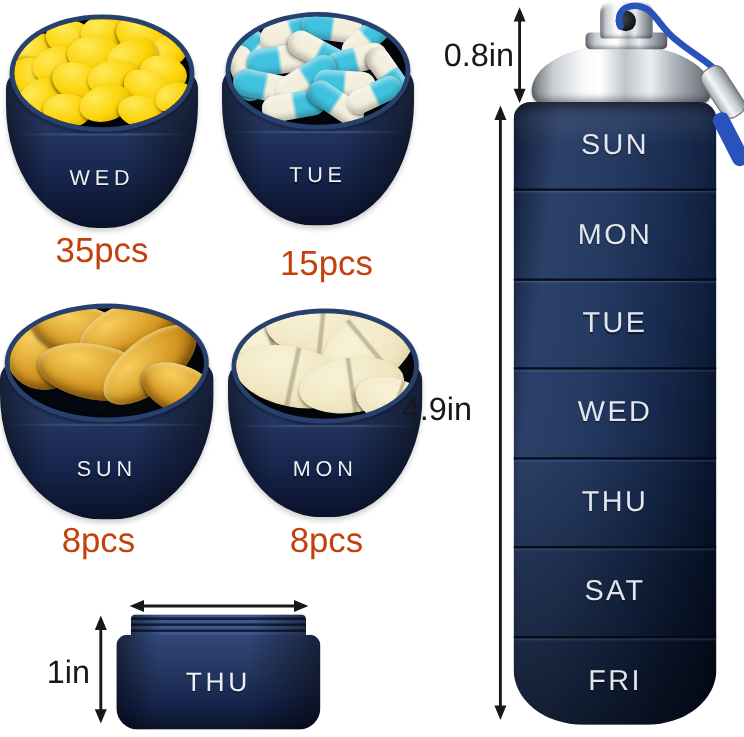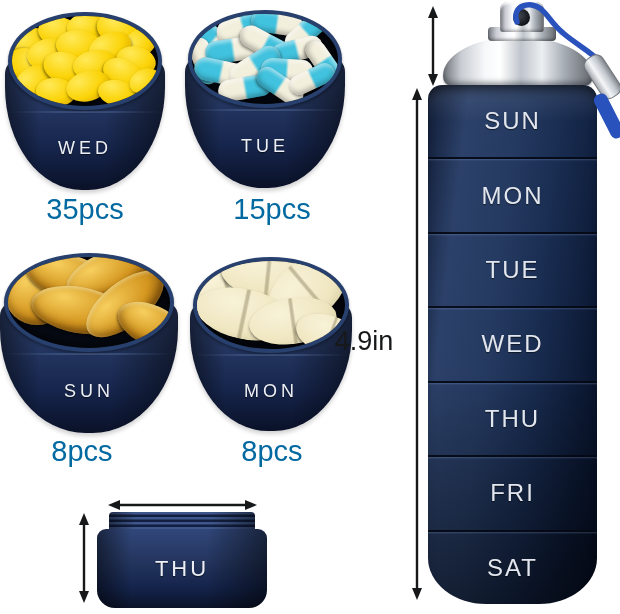--- a/index.html
+++ b/index.html
@@ -27,21 +27,21 @@
     border:4px solid #28406e;
     box-shadow:inset 0 10px 20px rgba(0,0,0,0.88), inset 0 -4px 10px rgba(0,0,0,0.55), 0 2px 3px rgba(0,0,0,0.35);
   }
   .pill{position:absolute;box-shadow:0 2px 3px rgba(0,0,0,0.5);}
   .cup-label{
     position:absolute;left:0;width:100%;top:71%;text-align:center;
     color:#eceff5;font-size:18px;letter-spacing:4px;font-weight:400;
     text-shadow:0 1px 1px rgba(0,0,0,0.6);
   }
   .count-label{
-    position:absolute;text-align:center;color:#0369a1;font-size:29px;font-weight:400;
+    position:absolute;text-align:center;color:#c2410c;font-size:29px;font-weight:400;
   }
   .dim-label{position:absolute;text-align:center;color:#17181a;font-size:27px;font-weight:400;}
   
   #jar{position:absolute;left:97px;top:512px;width:170px;height:96px;}
   #jar .neck{
     position:absolute;top:0;left:7%;width:86%;height:19px;border-radius:4px 4px 0 0;
     background:
       linear-gradient(90deg, rgba(0,0,0,0.45) 0%, rgba(0,0,0,0) 18%, rgba(0,0,0,0) 70%, rgba(0,0,0,0.45) 100%),
       repeating-linear-gradient(180deg, #3e568a 0px, #3e568a 2px, #131f40 3px, #131f40 5px);
   }
@@ -137,21 +137,21 @@
         <div class="pill" style="left: 43%; top: 58%; width: 56px; height: 23px; transform: translate(-50%, -50%) rotate(-32deg); background: linear-gradient(90deg, rgb(243, 239, 221) 0%, rgb(243, 239, 221) 47%, rgb(65, 194, 222) 53%, rgb(65, 194, 222) 100%); border-radius: 11.5px; box-shadow: rgba(255, 255, 255, 0.5) 0px 3px 4px inset, rgba(0, 0, 0, 0.28) 0px -3px 5px inset, rgba(0, 0, 0, 0.45) 0px 2px 3px;"></div>
         <div class="pill" style="left: 65%; top: 62%; width: 52px; height: 22px; transform: translate(-50%, -50%) rotate(4deg); background: linear-gradient(90deg, rgb(65, 194, 222) 0%, rgb(65, 194, 222) 47%, rgb(243, 239, 221) 53%, rgb(243, 239, 221) 100%); border-radius: 11px; box-shadow: rgba(255, 255, 255, 0.5) 0px 3px 4px inset, rgba(0, 0, 0, 0.28) 0px -3px 5px inset, rgba(0, 0, 0, 0.45) 0px 2px 3px;"></div>
         <div class="pill" style="left: 36%; top: 82%; width: 54px; height: 22px; transform: translate(-50%, -50%) rotate(-10deg); background: linear-gradient(90deg, rgb(243, 239, 221) 0%, rgb(243, 239, 221) 47%, rgb(65, 194, 222) 53%, rgb(65, 194, 222) 100%); border-radius: 11px; box-shadow: rgba(255, 255, 255, 0.5) 0px 3px 4px inset, rgba(0, 0, 0, 0.28) 0px -3px 5px inset, rgba(0, 0, 0, 0.45) 0px 2px 3px;"></div>
         <div class="pill" style="left: 60%; top: 80%; width: 52px; height: 21px; transform: translate(-50%, -50%) rotate(34deg); background: linear-gradient(90deg, rgb(65, 194, 222) 0%, rgb(65, 194, 222) 47%, rgb(243, 239, 221) 53%, rgb(243, 239, 221) 100%); border-radius: 10.5px; box-shadow: rgba(255, 255, 255, 0.5) 0px 3px 4px inset, rgba(0, 0, 0, 0.28) 0px -3px 5px inset, rgba(0, 0, 0, 0.45) 0px 2px 3px;"></div>
         <div class="pill" style="left: 82%; top: 72%; width: 48px; height: 20px; transform: translate(-50%, -50%) rotate(-25deg); background: linear-gradient(90deg, rgb(243, 239, 221) 0%, rgb(243, 239, 221) 47%, rgb(65, 194, 222) 53%, rgb(65, 194, 222) 100%); border-radius: 10px; box-shadow: rgba(255, 255, 255, 0.5) 0px 3px 4px inset, rgba(0, 0, 0, 0.28) 0px -3px 5px inset, rgba(0, 0, 0, 0.45) 0px 2px 3px;"></div>
       </div>
     <div class="cup-label">TUE</div>
   </div>
 
   <div class="count-label" style="left:25px;top:193px;width:120px">35pcs</div>
-  <div class="count-label" style="left:212px;top:193px;width:120px">15pcs</div>
+  <div class="count-label" style="left:212px;top:204px;width:120px">15pcs</div>
 
   <div class="cup" style="left:0px;top:253px;width:178px;height:180px">
     <div class="bowl"></div>
     <div class="opening">
         <div class="pill" style="left: 18%; top: 42%; width: 64px; height: 60px; transform: translate(-50%, -50%) rotate(0deg); background: radial-gradient(at 32% 28%, rgb(247, 207, 94), rgb(212, 150, 31) 55%, rgb(110, 63, 3) 100%); border-radius: 50%; box-shadow: rgba(255, 240, 180, 0.6) 0px 2px 4px inset, rgba(60, 30, 0, 0.5) 0px -4px 8px inset, rgba(0, 0, 0, 0.5) 0px 2px 3px;"></div>
         <div class="pill" style="left: 38%; top: 22%; width: 88px; height: 44px; transform: translate(-50%, -50%) rotate(16deg); background: radial-gradient(at 32% 28%, rgb(247, 207, 94), rgb(212, 150, 31) 55%, rgb(110, 63, 3) 100%); border-radius: 50%; box-shadow: rgba(255, 240, 180, 0.6) 0px 2px 4px inset, rgba(60, 30, 0, 0.5) 0px -4px 8px inset, rgba(0, 0, 0, 0.5) 0px 2px 3px;"></div>
         <div class="pill" style="left: 62%; top: 18%; width: 90px; height: 42px; transform: translate(-50%, -50%) rotate(-22deg); background: radial-gradient(at 32% 28%, rgb(247, 207, 94), rgb(212, 150, 31) 55%, rgb(110, 63, 3) 100%); border-radius: 50%; box-shadow: rgba(255, 240, 180, 0.6) 0px 2px 4px inset, rgba(60, 30, 0, 0.5) 0px -4px 8px inset, rgba(0, 0, 0, 0.5) 0px 2px 3px;"></div>
         <div class="pill" style="left: 44%; top: 58%; width: 96px; height: 46px; transform: translate(-50%, -50%) rotate(10deg); background: radial-gradient(at 32% 28%, rgb(247, 207, 94), rgb(212, 150, 31) 55%, rgb(110, 63, 3) 100%); border-radius: 50%; box-shadow: rgba(255, 240, 180, 0.6) 0px 2px 4px inset, rgba(60, 30, 0, 0.5) 0px -4px 8px inset, rgba(0, 0, 0, 0.5) 0px 2px 3px;"></div>
         <div class="pill" style="left: 72%; top: 52%; width: 92px; height: 44px; transform: translate(-50%, -50%) rotate(-38deg); background: radial-gradient(at 32% 28%, rgb(247, 207, 94), rgb(212, 150, 31) 55%, rgb(110, 63, 3) 100%); border-radius: 50%; box-shadow: rgba(255, 240, 180, 0.6) 0px 2px 4px inset, rgba(60, 30, 0, 0.5) 0px -4px 8px inset, rgba(0, 0, 0, 0.5) 0px 2px 3px;"></div>
         <div class="pill" style="left: 88%; top: 75%; width: 70px; height: 40px; transform: translate(-50%, -50%) rotate(24deg); background: radial-gradient(at 32% 28%, rgb(247, 207, 94), rgb(212, 150, 31) 55%, rgb(110, 63, 3) 100%); border-radius: 50%; box-shadow: rgba(255, 240, 180, 0.6) 0px 2px 4px inset, rgba(60, 30, 0, 0.5) 0px -4px 8px inset, rgba(0, 0, 0, 0.5) 0px 2px 3px;"></div>
@@ -174,21 +174,23 @@
 
   <div class="count-label" style="left:22px;top:435px;width:120px">8pcs</div>
   <div class="count-label" style="left:212px;top:435px;width:120px">8pcs</div>
 
   <div id="jar">
     <div class="neck"></div>
     <div class="jbody"></div>
     <div class="jar-label">THU</div>
   </div>
 
+  <div class="dim-label" style="left:368px;top:31px;width:62px">0.8in</div>
   <div class="dim-label" style="left:332px;top:326px;width:64px">4.9in</div>
+  <div class="dim-label" style="left:30px;top:545px;width:54px">1in</div>
 
   <div id="bottle">
     <div id="cap-dome" class="chrome"></div>
     <div id="cap-base" class="chrome"></div>
     <div id="cap-knob" class="chrome">
       <div class="hole"></div>
     </div>
     <div id="b-body">
       <div class="b-section">
         <span class="day-label">SUN</span>
@@ -199,24 +201,24 @@
       <div class="b-section">
         <span class="day-label">TUE</span>
         </div>
       <div class="b-section">
         <span class="day-label">WED</span>
         </div>
       <div class="b-section">
         <span class="day-label">THU</span>
         </div>
       <div class="b-section">
+        <span class="day-label">SAT</span>
+        </div>
+      <div class="b-section">
         <span class="day-label">FRI</span>
-        </div>
-      <div class="b-section">
-        <span class="day-label">SAT</span>
         </div>
     </div>
   </div>
 
   <svg id="overlay" width="620" height="614" viewBox="0 0 620 614">
     <defs>
       <linearGradient id="clipg" x1="0" y1="0" x2="1" y2="0">
         <stop offset="0" stop-color="#9ea3aa"></stop>
           <stop offset="0.35" stop-color="#f4f6f8"></stop>
         <stop offset="0.7" stop-color="#c2c7ce"></stop>

